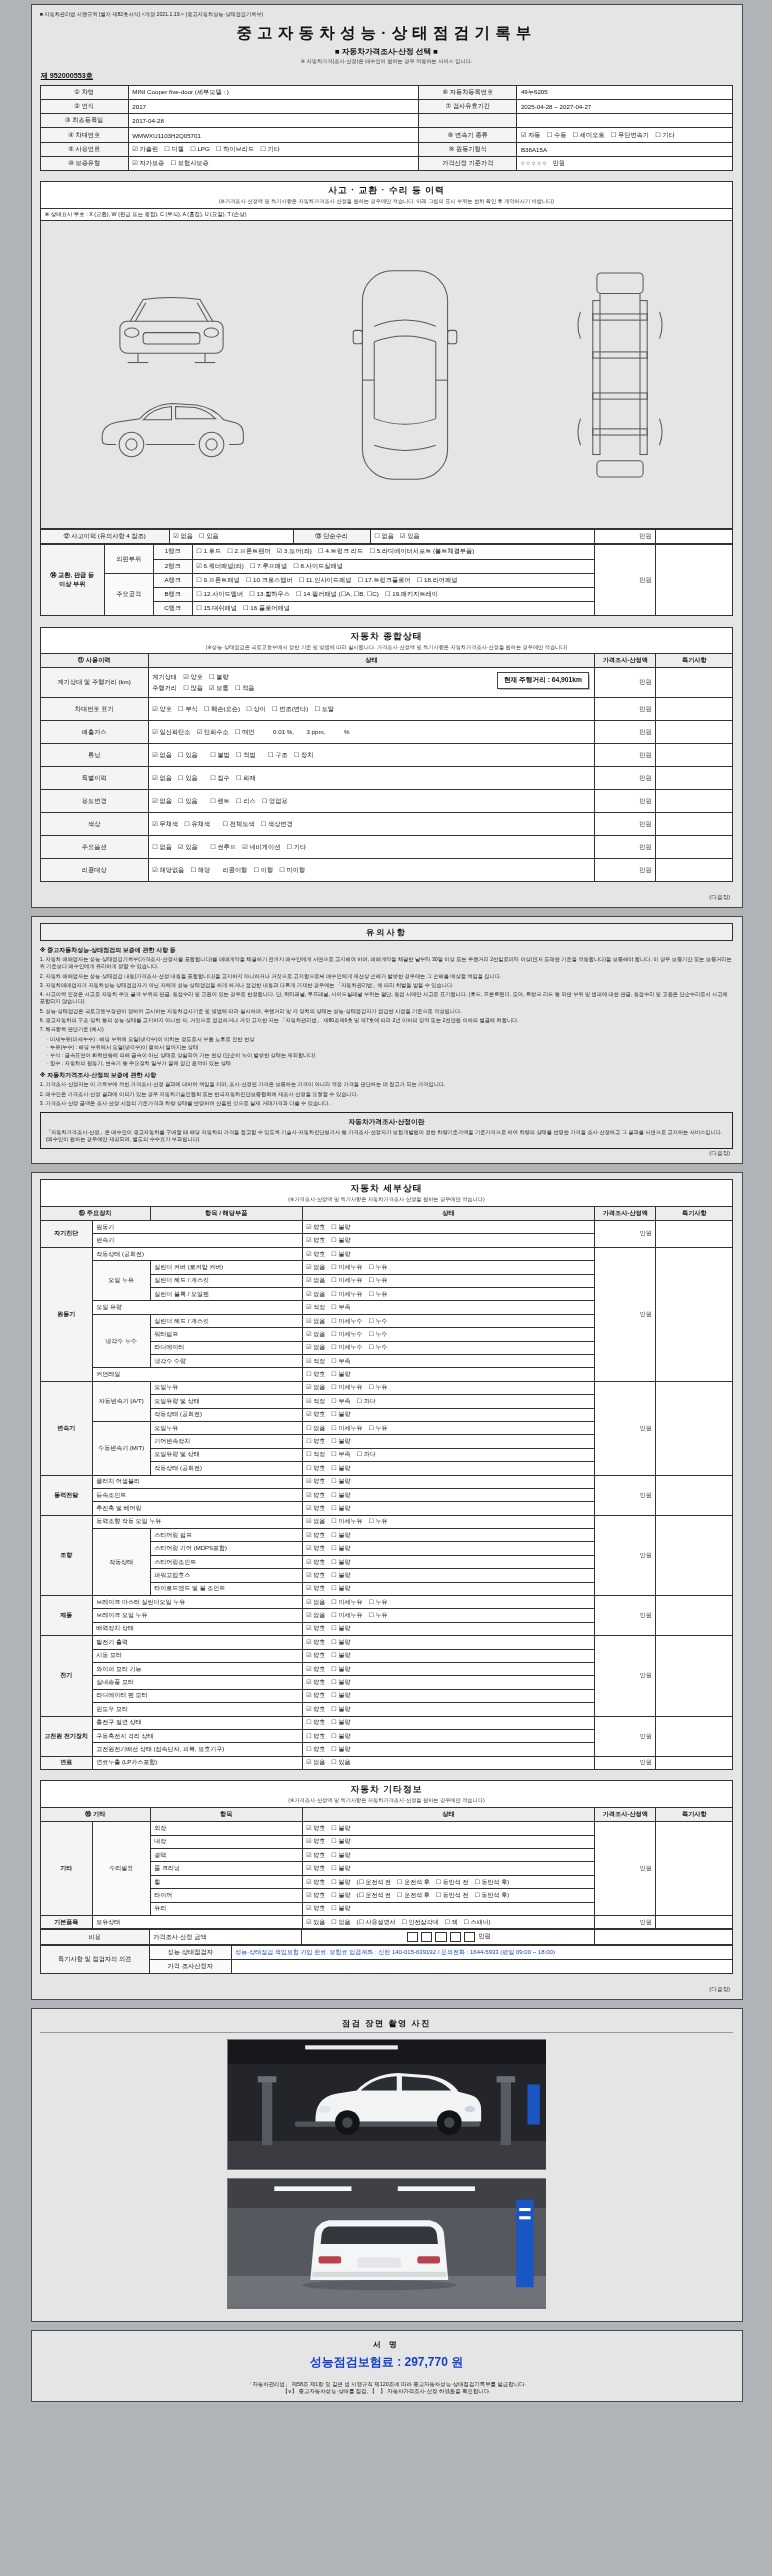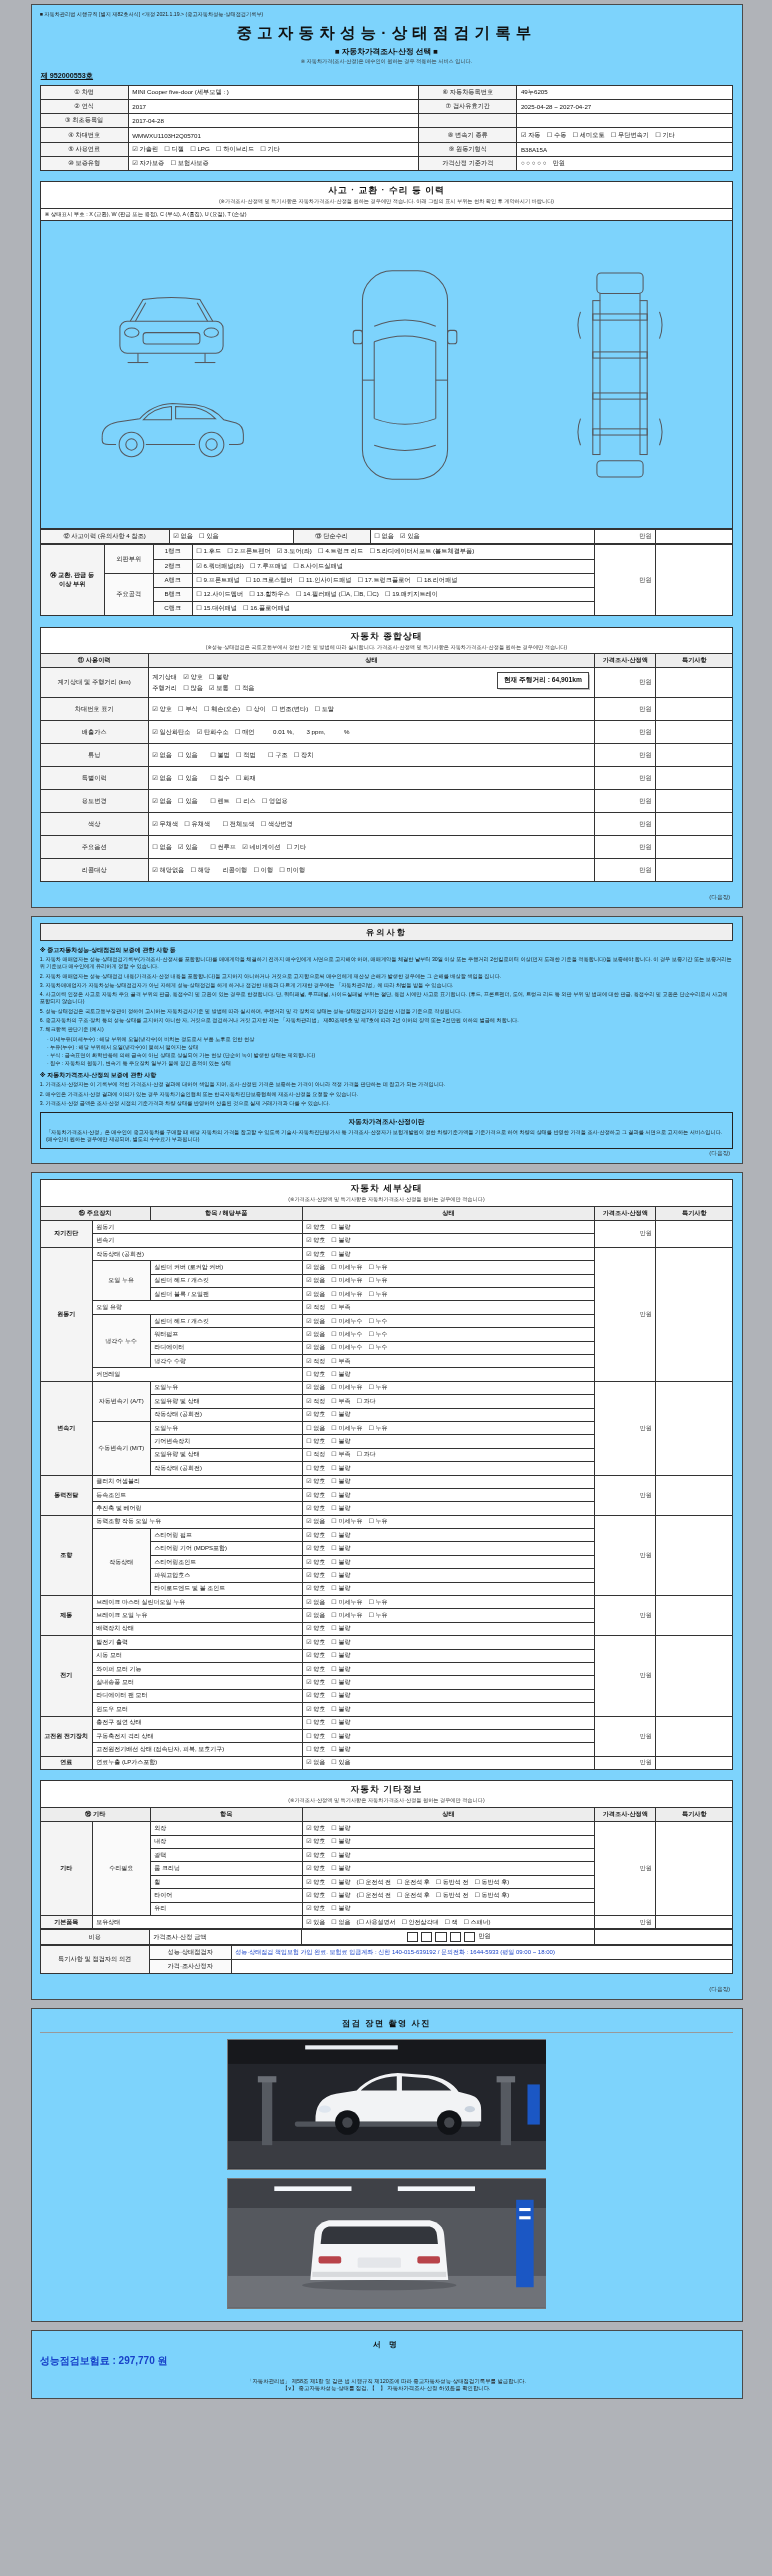--- a/index.html
+++ b/index.html
@@ -5,21 +5,21 @@
   * { box-sizing: border-box; margin: 0; padding: 0; }
   html,body { width:773px; }
   body {
     background:#b0b3b8;
     font-family:"Liberation Sans","DejaVu Sans",sans-serif;
     color:#111;
     padding:4.1px 0 10.3px 0;
     min-height:2576px;
   }
   .doc { width:712px; margin:0 auto; }
-  .box { background:#7dd3fc; border:0.5px solid #4a4a4a; margin-bottom:8.2px; padding:6.2px 8.2px 5.2px 8.2px; }
+  .box { background:#e5e5e5; border:0.5px solid #4a4a4a; margin-bottom:8.2px; padding:6.2px 8.2px 5.2px 8.2px; }
   .nextpage { text-align:right; font-size:5.7px; color:#333; padding:1px 3.1px 0 0; }
 
   
   .top-notice { font-size:5.2px; color:#222; margin-bottom:5.2px; }
   .main-title { font-size:15.5px; font-weight:bold; text-align:center; letter-spacing:5.2px; margin-bottom:2.1px; }
   .sub-title  { font-size:7.7px; font-weight:bold; text-align:center; margin-bottom:1px; }
   .sub-note   { font-size:5.2px; text-align:center; color:#333; margin-bottom:6.2px; }
   .doc-no     { font-size:7.2px; font-weight:bold; margin:2.1px 0 4.1px 1px;text-decoration:underline; }
 
   
@@ -67,21 +67,21 @@
   .price-def-title { font-size:6.7px; font-weight:bold; text-align:center; margin-bottom:2.6px; }
   .price-def-text { font-size:5.2px; line-height:7.2px; }
 
   
   .photos-title { font-size:8.2px; font-weight:bold; text-align:center; letter-spacing:1.5px; padding:3.1px; border-bottom:0.5px solid #999; margin-bottom:6.2px; }
   .photo-frame { width:319px; margin:0 auto 7.2px auto; border:0.5px solid #777; background:#000; font-size:0; }
   .photo-frame svg { display:block; }
 
   
   .sign-title { font-size:7.7px; font-weight:bold; text-align:center; letter-spacing:3.1px; margin:2.1px 0 4.1px 0; }
-  .premium { font-size:10px; font-weight:bold; color:#1741c9; margin-bottom:10px; }
+  .premium { text-align:center; font-size:12px; font-weight:bold; color:#1741c9; margin-bottom:10px; }
   .confirm { text-align:center; font-size:5.4px; color:#222; line-height:7.7px; }
 </style>
 </head>
 <body>
 
 <div class="doc">
 
   <div class="box">
     <div class="top-notice">■ 자동차관리법 시행규칙 [별지 제82호서식] &lt;개정 2021.1.19.&gt;  (중고자동차성능·상태점검기록부)</div>
     <div class="main-title">중고자동차성능·상태점검기록부</div>

